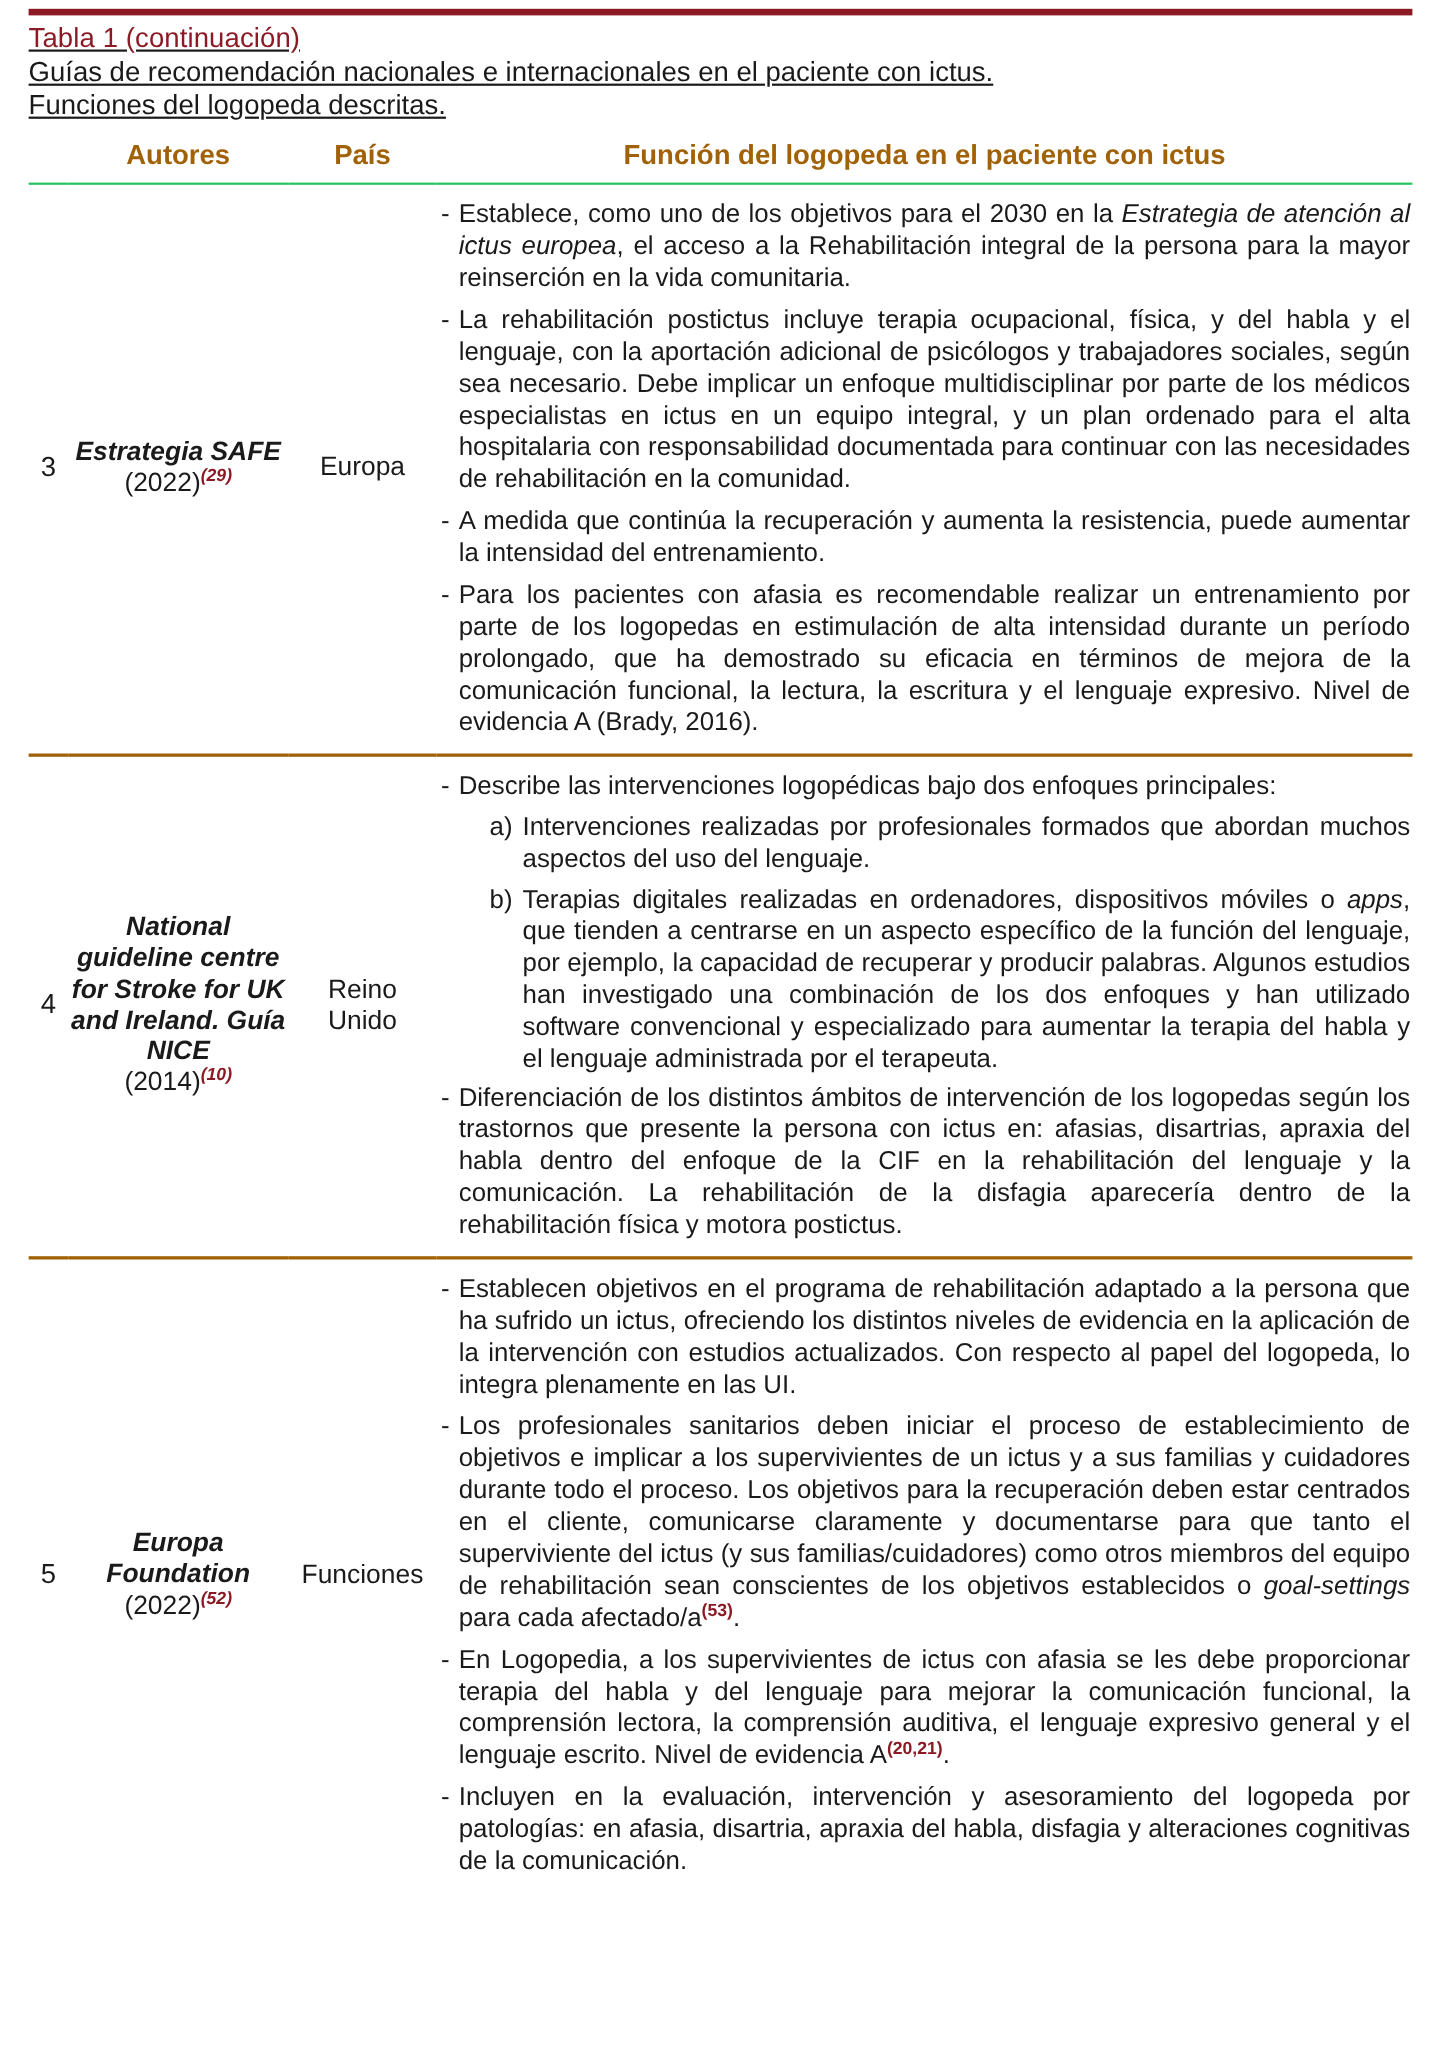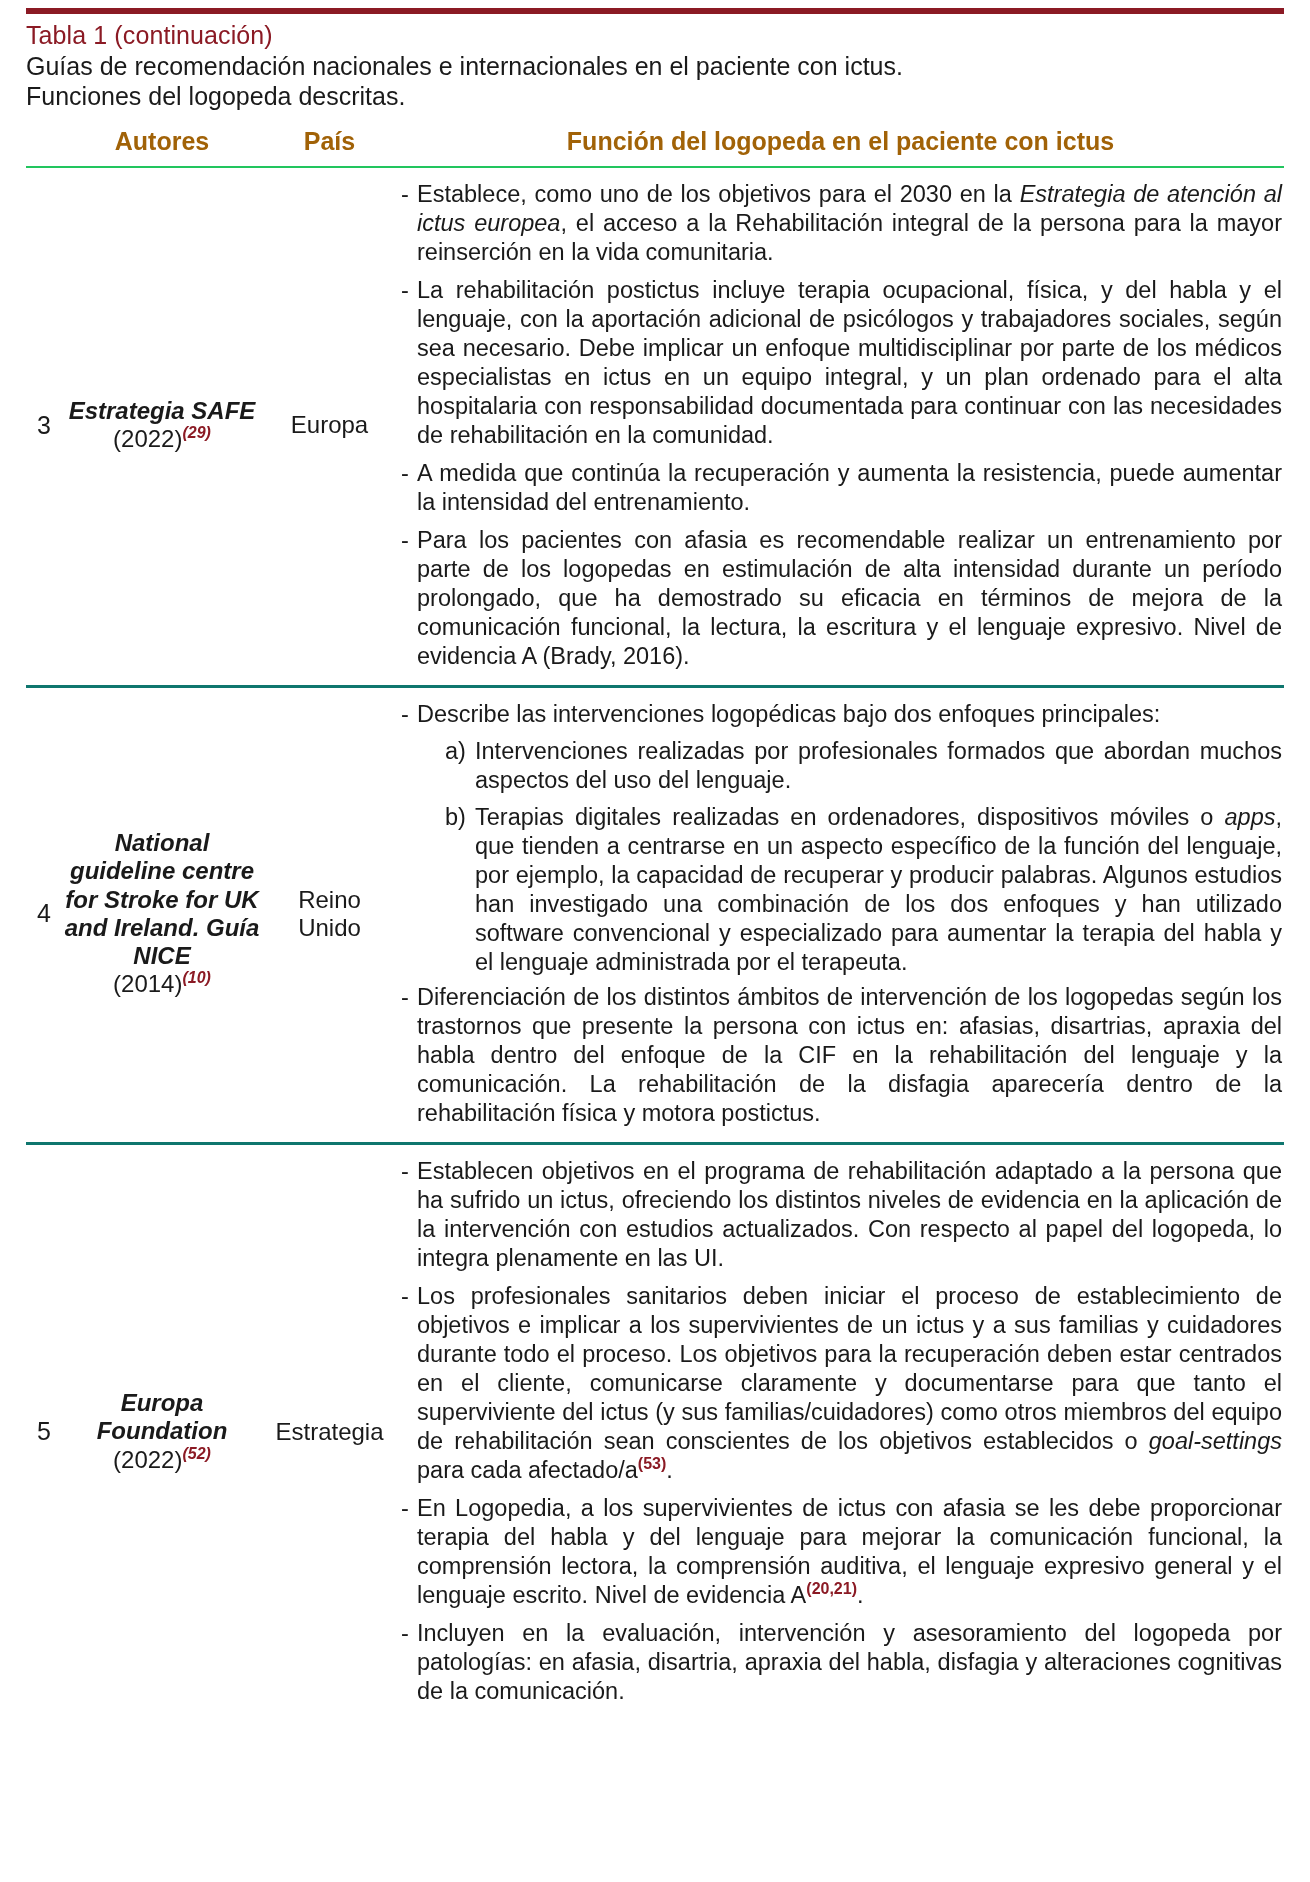--- a/index.html
+++ b/index.html
@@ -17,20 +17,21 @@
     box-sizing: border-box;
     padding: 0 26px 10px 26px;
   }
   .top-rule {
     height: 6px;
     background: #8b1a24;
     margin: 8px 0 0 0;
   }
   .caption {
     padding: 6px 0 10px 0;
+    text-decoration: underline;
   }
   .caption-label {
     color: #8b1a24;
     font-size: 25px;
     line-height: 1.22;
     letter-spacing: .1px;
   }
   .caption-text {
     color: #1a1a1a;
     font-size: 25px;
@@ -50,21 +51,21 @@
     color: #a16207;
     font-size: 25px;
     font-weight: bold;
     padding: 6px 4px 10px 4px;
     vertical-align: bottom;
   }
   thead th.h-func { text-align: center; }
   thead th.h-auth { text-align: center; }
   thead th.h-pais { text-align: center; }
   tbody tr.data-row > td {
-    border-top: 3px solid #0f766e;
+    border-top: 3px solid #a16207;
     padding: 12px 2px 14px 2px;
     vertical-align: middle;
   }
   tbody tr.data-row:first-child > td {
     border-top: 2px solid #22c55e;
   }
   td.num {
     font-size: 25px;
     text-align: center;
     vertical-align: middle;
@@ -213,21 +214,21 @@
           </ul>
         </td>
       </tr>
 
       <tr class="data-row">
         <td class="num">5</td>
         <td class="authors">
           <span>Europa Foundation</span><br>
           <span class="year">(2022)</span><span class="sup">(52)</span>
         </td>
-        <td class="pais">Estrategia</td>
+        <td class="pais">Funciones</td>
         <td class="func">
           <ul class="bullets">
             <li>Establecen objetivos en el programa de rehabilitación adaptado a la persona que ha sufrido un ictus, ofreciendo los distintos niveles de evidencia en la aplicación de la intervención con estudios actualizados. Con respecto al papel del logopeda, lo integra plenamente en las UI.</li>
             <li>Los profesionales sanitarios deben iniciar el proceso de establecimiento de objetivos e implicar a los supervivientes de un ictus y a sus familias y cuidadores durante todo el proceso. Los objetivos para la recuperación deben estar centrados en el cliente, comunicarse claramente y documentarse para que tanto el superviviente del ictus (y sus familias/cuidadores) como otros miembros del equipo de rehabilitación sean conscientes de los objetivos establecidos o <i>goal-settings</i> para cada afectado/a<sup class="sup">(53)</sup>.</li>
             <li>En Logopedia, a los supervivientes de ictus con afasia se les debe proporcionar terapia del habla y del lenguaje para mejorar la comunicación funcional, la comprensión lectora, la comprensión auditiva, el lenguaje expresivo general y el lenguaje escrito. Nivel de evidencia  A<sup class="sup">(20,21)</sup>.</li>
             <li>Incluyen en la evaluación, intervención y asesoramiento del logopeda por patologías: en afasia, disartria, apraxia del habla, disfagia y alteraciones cognitivas de la comunicación.</li>
           </ul>
         </td>
       </tr>
 

